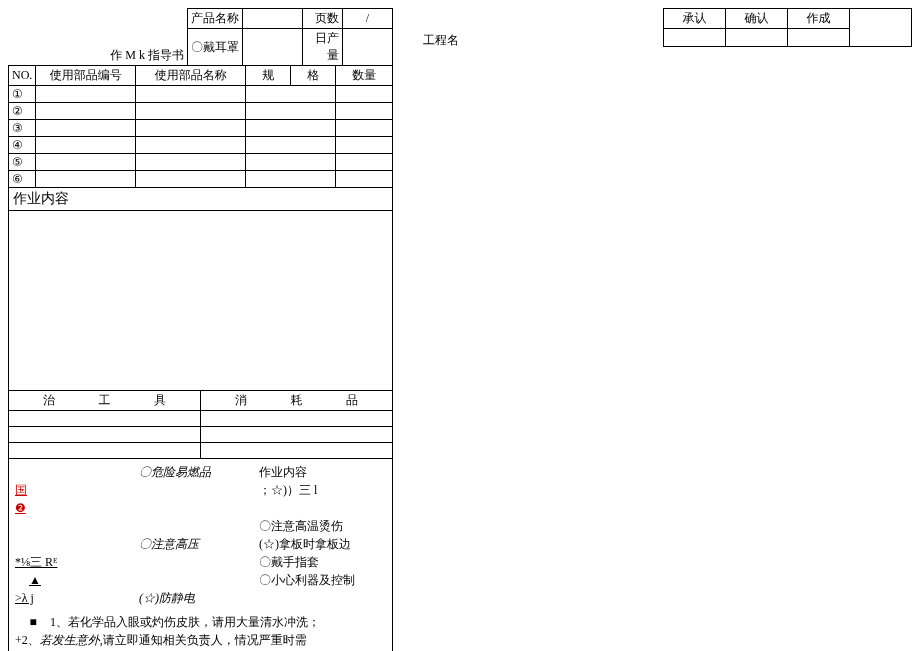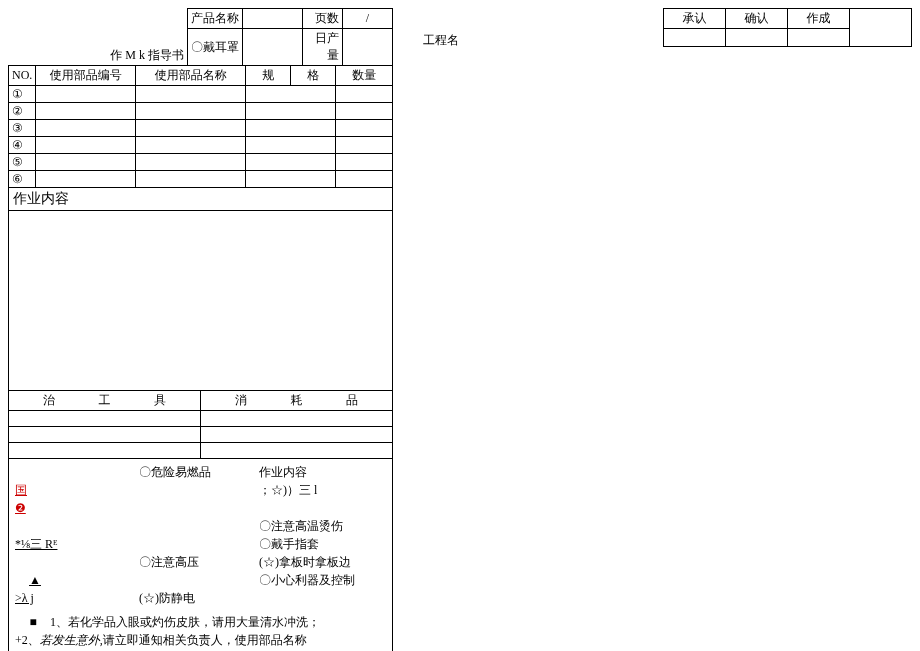--- a/index.html
+++ b/index.html
@@ -49,21 +49,21 @@
       width: 100%;
       border: 1px solid #000;
       border-top: none;
       padding: 4px 6px 10px 6px;
       line-height: 1.5;
       position: relative;
     }
     .safety-row { display: flex; }
     .col-a { width: 18px; text-decoration: underline; }
     .col-b { width: 106px; }
-    .col-c { width: 120px; }
+    .col-c { width: 120px; font-style: italic; }
     .col-d { flex: 1; }
     .red { color: #c00; }
     .sym { font-family: sans-serif; }
     .notes { margin-top: 6px; }
     .notes .line { padding-left: 4px; }
     .italic { font-style: italic; }
     
     
     .approval-table td { width: 62px; height: 18px; text-align: center; }
     .approval-table .sigcell { width: 62px; }
@@ -199,51 +199,51 @@
           <div class="col-c"></div>
         <div class="col-d">；☆)）三 l</div>
       </div>
       <div class="safety-row">
         <div class="col-a"></div>
           <div class="col-b"></div>
           <div class="col-c"></div>
         <div class="col-d">〇注意高温烫伤</div>
       </div>
       <div class="safety-row">
-        <div class="col-a" style="width:60px">*⅛三 Rᴱ</div>
-        <div class="col-b" style="width:64px"></div>
-          <div class="col-c"></div>
-        <div class="col-d">〇戴手指套</div>
-      </div>
-      <div class="safety-row">
         <div class="col-a"></div>
           <div class="col-b"></div>
         <div class="col-c">〇注意高压</div>
         <div class="col-d">(☆)拿板时拿板边</div>
+      </div>
+      <div class="safety-row">
+        <div class="col-a" style="width:60px">*⅛三 Rᴱ</div>
+        <div class="col-b" style="width:64px"></div>
+          <div class="col-c"></div>
+        <div class="col-d">〇戴手指套</div>
       </div>
       <div class="safety-row">
         <div class="col-a" style="width:40px;text-align:center">▲</div>
         <div class="col-b" style="width:84px"></div>
           <div class="col-c"></div>
         <div class="col-d">〇小心利器及控制</div>
       </div>
       <div class="safety-row">
         <div class="col-a" style="width:40px">&gt;λ j</div>
         <div class="col-b" style="width:84px"></div>
         <div class="col-c">(☆)防静电</div>
         <div class="col-d"></div>
       </div>
 
       <div class="notes">
         <div class="line">
           <span style="display:inline-block;width:28px;text-align:center">■</span>
           <span>1、若化学品入眼或灼伤皮肤，请用大量清水冲洗；</span>
         </div>
         <div class="line" style="padding-left:0">
-          <span>+2、</span><span class="italic">若发生意外,</span><span>请立即通知相关负责人，使用部品名称</span>
+          <span>+2、</span><span class="italic">若发生意外,</span><span>请立即通知相关负责人，情况严重时需</span>
         </div>
         <div class="line">
           <span style="display:inline-block;width:28px;text-align:center">〃</span>
           <span style="display:inline-block;width:40px"></span>
           
         </div>
       </div>
     </div>
 
   </div>

